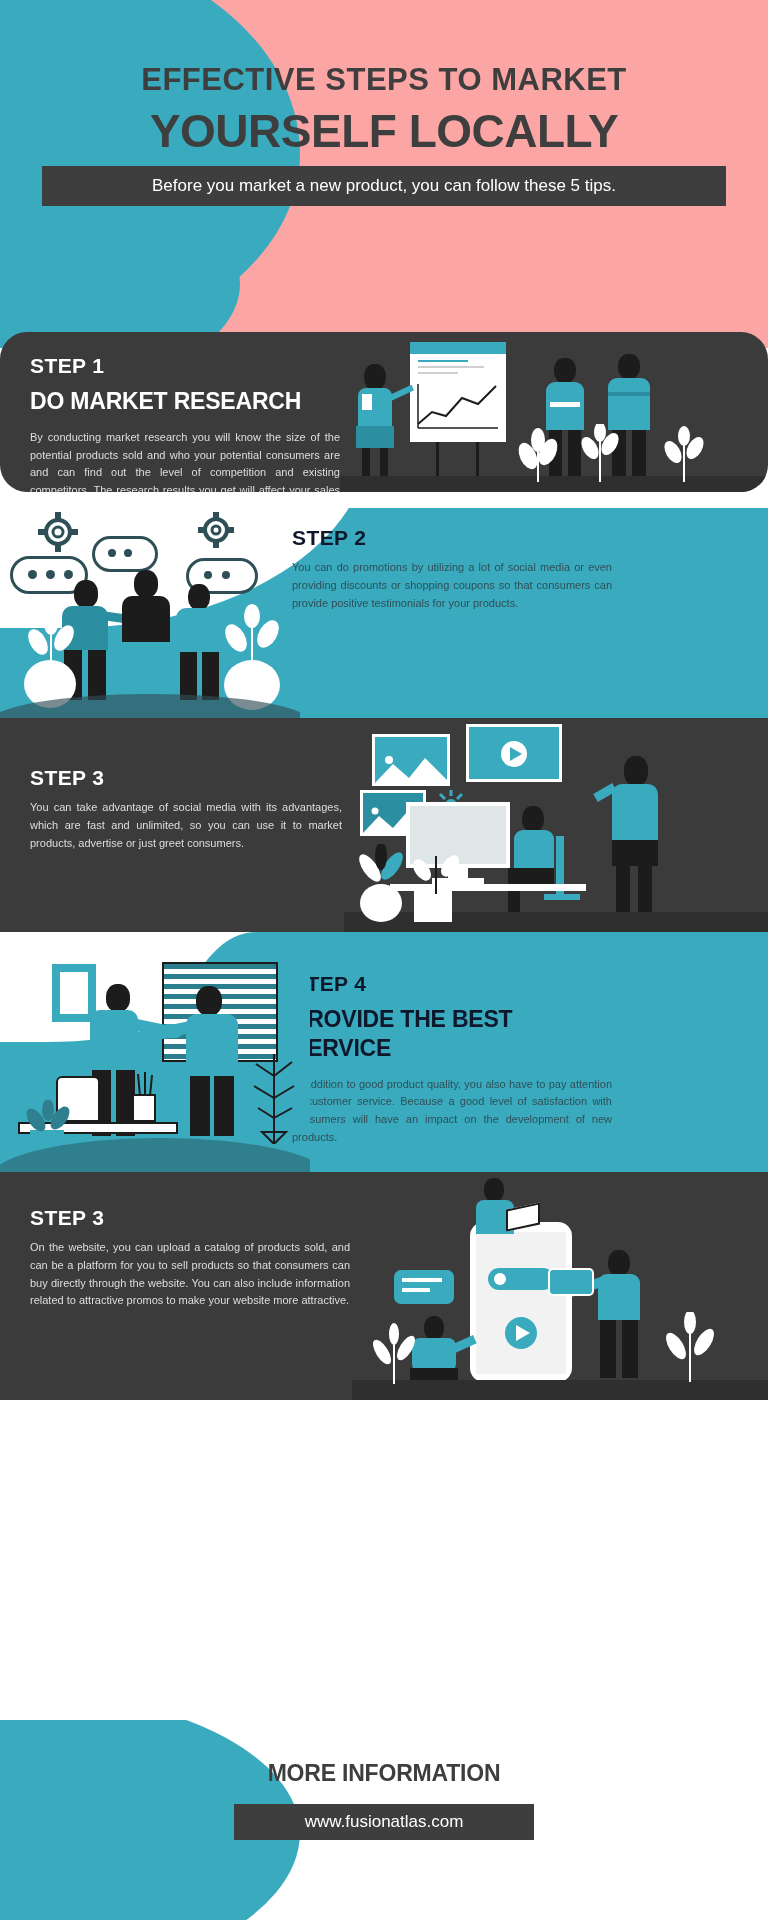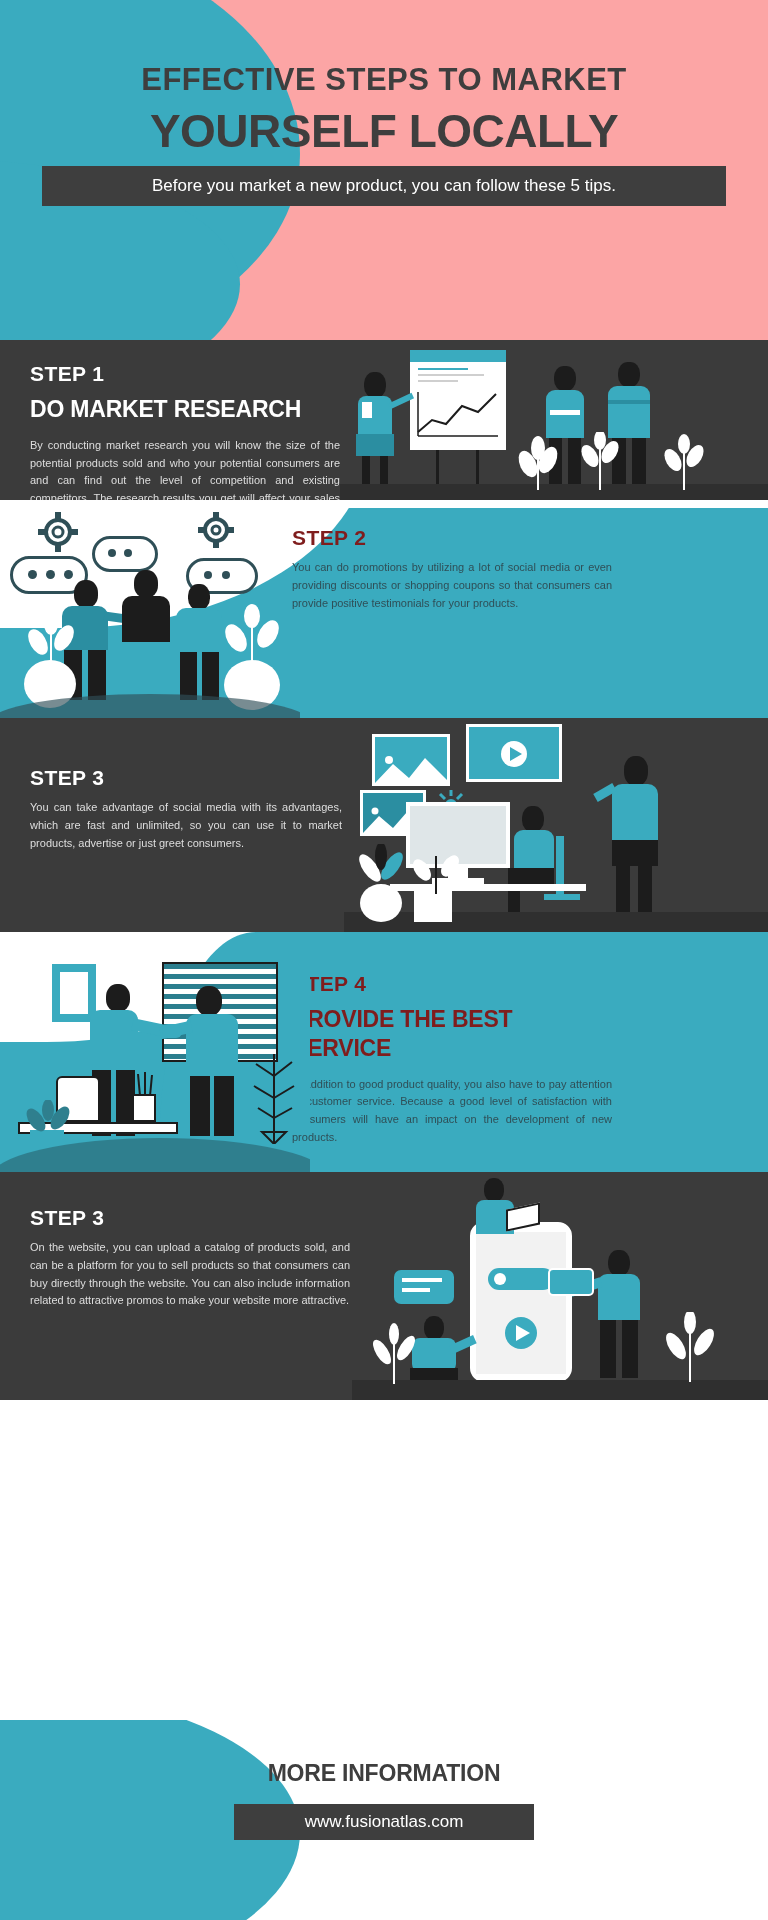--- a/index.html
+++ b/index.html
@@ -29,21 +29,21 @@
   .sec{position:absolute;left:0;width:768px;overflow:hidden;}
   .sec.dark{background:#3b3b3b;}
   .sec.teal{background:#3aabbf;}
 
   .txt{position:absolute;}
   .step-no{font-size:21px;font-weight:bold;letter-spacing:0.4px;margin:0 0 9px 0;}
   .step-title{font-size:23px;font-weight:bold;letter-spacing:-0.2px;line-height:1.25;margin:0 0 13px 0;}
   .step-body{font-size:11px;line-height:1.62;text-align:justify;margin:0;}
   .on-dark .step-no,.on-dark .step-title{color:#ffffff;}
   .on-dark .step-body{color:#dedede;}
-  .on-teal .step-no,.on-teal .step-title{color:#7f1d1d;}
+  .on-teal .step-no,.on-teal .step-title{color:#0f172a;}
   .on-teal .step-body{color:#2f4f57;}
 
   
   .wedge-tl{position:absolute;background:#ffffff;}
 
   
   #footer{position:absolute;left:0;top:1720px;width:768px;height:200px;background:#ffffff;overflow:hidden;}
   #footer-blob{position:absolute;left:-260px;top:-30px;width:560px;height:300px;
       background:#3aabbf;border-radius:0 55% 60% 0 / 0 50% 55% 0;}
   .more-info{position:absolute;left:0;top:40px;width:768px;text-align:center;
@@ -66,21 +66,21 @@
 <div class="page">
 
   <div id="header">
     <div id="header-blob" class="blob"></div>
     <div id="header-blob2" class="blob"></div>
     <div class="hdr-title1">EFFECTIVE STEPS TO MARKET</div>
     <div class="hdr-title2">YOURSELF LOCALLY</div>
     <div class="hdr-sub">Before you market a new product, you can follow these 5 tips.</div>
   </div>
 
-  <div class="sec dark on-dark" style="top:340px;height:160px;">
+  <div class="sec dark on-dark" style="top:332px;height:160px;border-radius:27px;">
     <div class="txt" style="left:30px;top:22px;width:310px;">
       <div class="step-no">STEP 1</div>
       <div class="step-title">DO MARKET RESEARCH</div>
       <div class="step-body">By conducting market research you will know the size of the potential products sold and who your potential consumers are and can find out the level of competition and existing competitors. The research results you get will affect your sales level.</div>
     </div>
 
     <div class="ill" style="left:340px;top:0px;width:428px;height:160px;">
 
       <div class="sh wht" style="left:70px;top:10px;width:96px;height:100px;"></div>
       <div class="sh teal" style="left:70px;top:10px;width:96px;height:12px;"></div>

